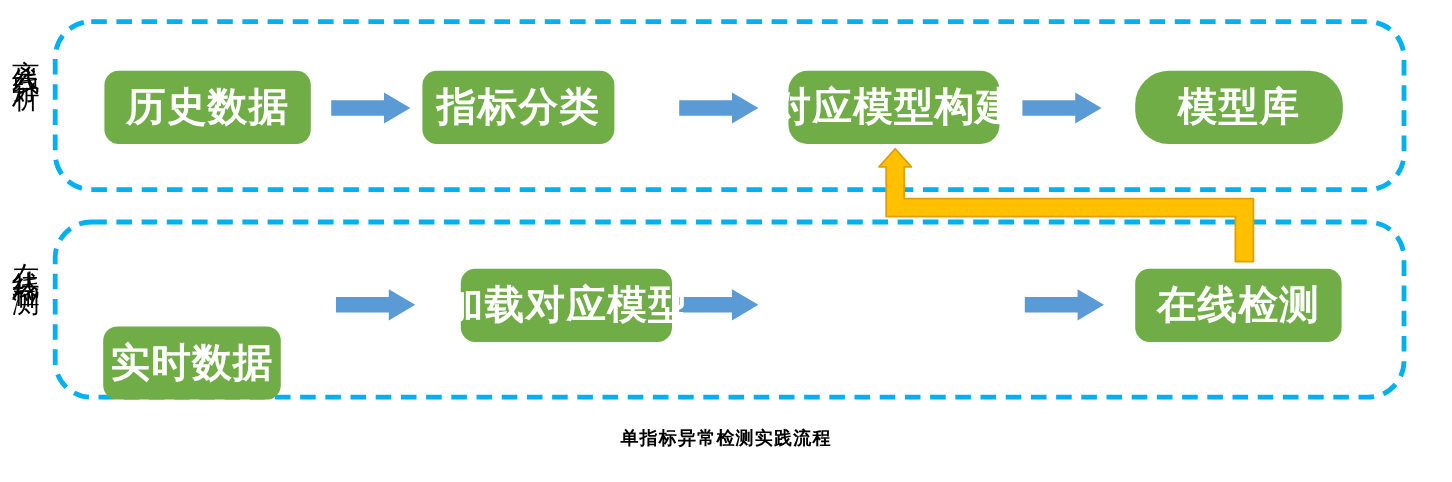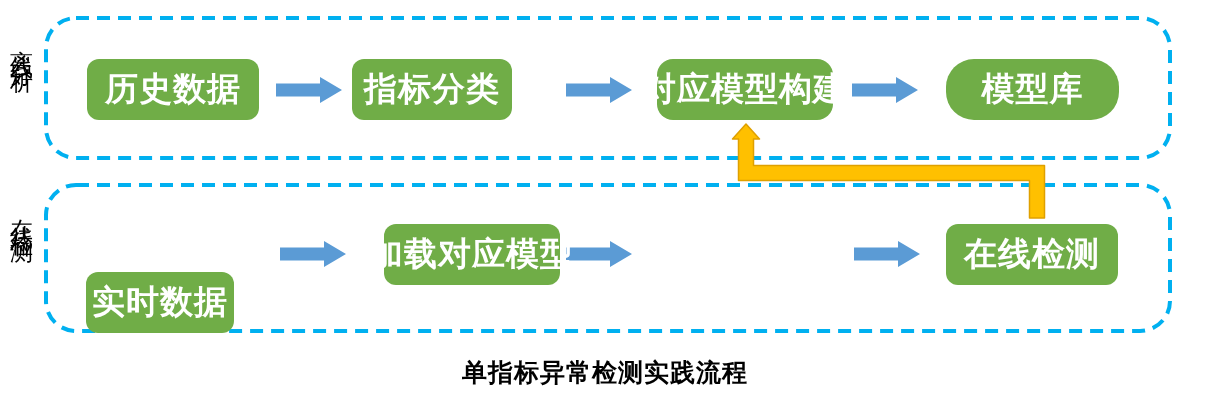--- a/index.html
+++ b/index.html
@@ -26,21 +26,21 @@
     font-size:33px;letter-spacing:1px;white-space:nowrap;font-weight:bold;
   }
   .vlabel{
     position:absolute;left:8px;width:30px;
     writing-mode:vertical-rl;text-orientation:upright;
     font-size:23px;letter-spacing:7px;
     color:var(--c-group_label,#000);
   }
   .caption{
     position:absolute;left:0;top:356px;width:100%;
-    text-align:center;font-weight:bold;font-size:25px;
+    text-align:center;font-weight:bold;font-size:15px;
     letter-spacing:1px;color:var(--c-caption,#000);
   }
 </style>
 </head>
 <body>
 
 <div class="stage">
 
   <svg class="layer" width="1210" height="402" viewBox="0 0 1210 402">
 

